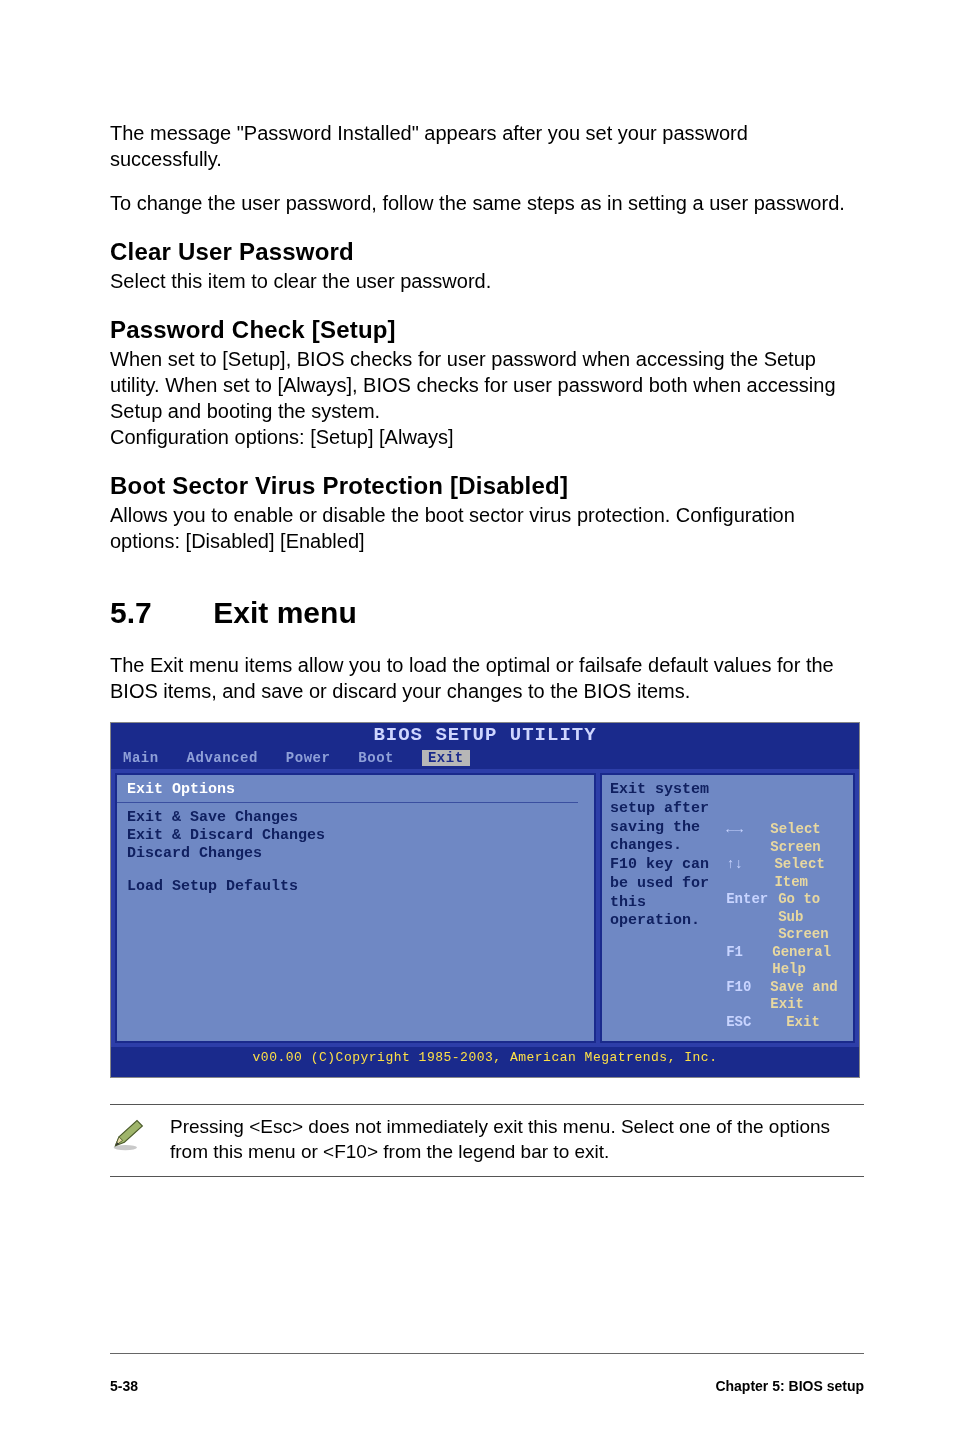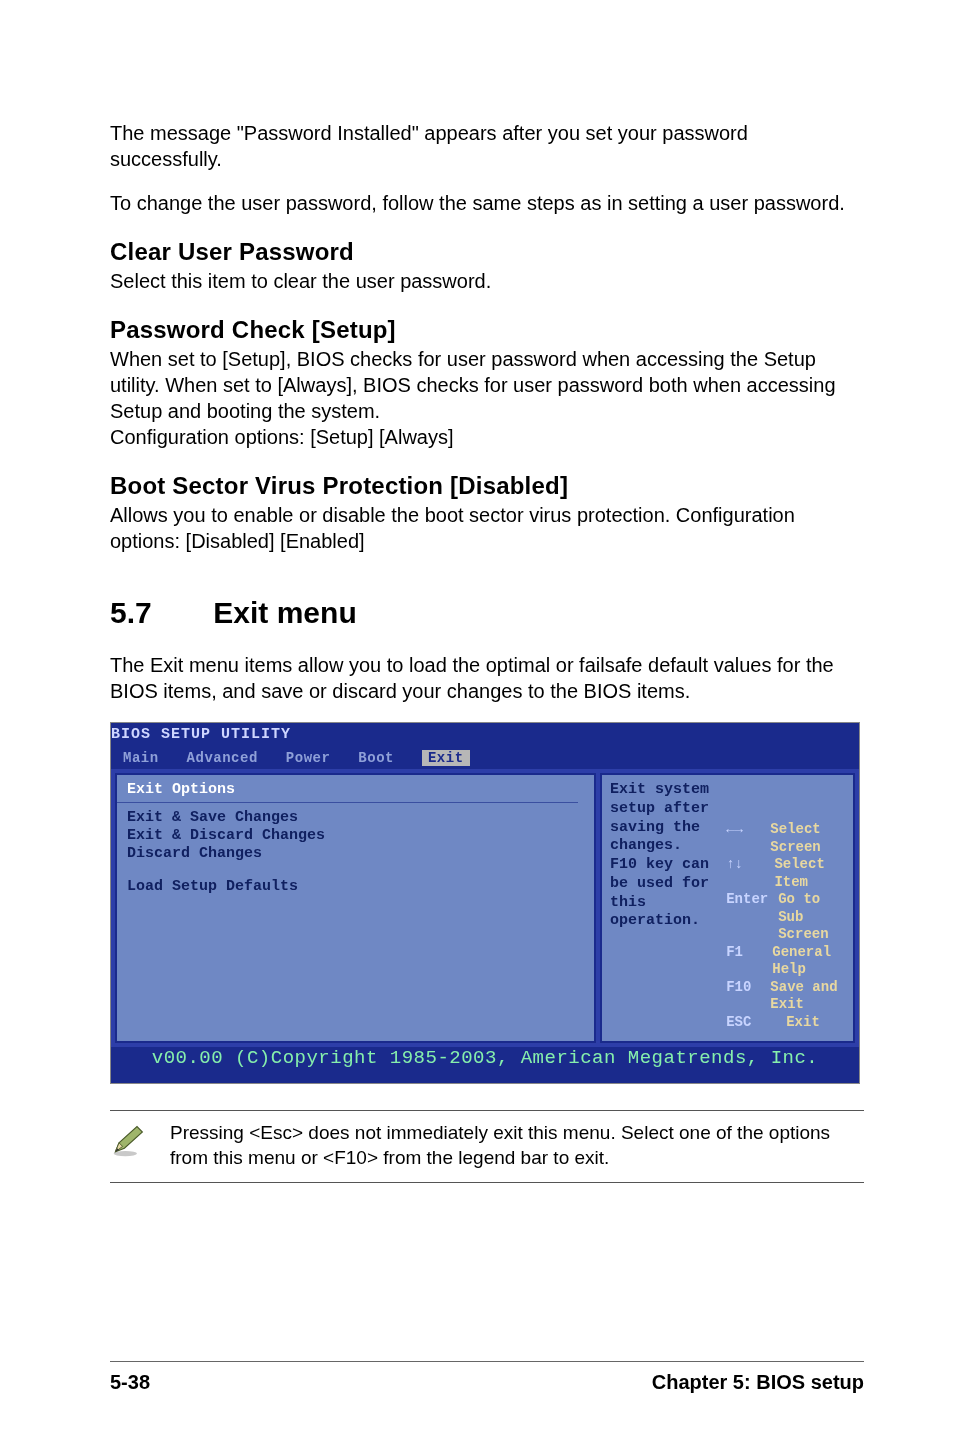--- a/index.html
+++ b/index.html
@@ -44,22 +44,23 @@
     width: 750px;
     margin-top: 14px;
     border: 1px solid #888;
     box-sizing: border-box;
     font-family: "Courier New", monospace;
   }
   .bios-titlebar {
     background: #1a2a8c;
     color: #cfd6ff;
     height: 24px;
-    font-weight: bold;
-    font-size: 15px;
+    text-align: center;
+    font-weight: bold;
+    font-size: 19px;
     letter-spacing: 1px;
     line-height: 24px;
   }
   .bios-tabs {
     background: #1a2a8c;
     display: flex;
     align-items: center;
     height: 22px;
     font-size: 14px;
     padding-left: 12px;
@@ -128,24 +129,24 @@
     gap: 10px;
     line-height: 1.25;
   }
   .bios-legend .key {
     width: 50px;
     color: #c8d4ff;
   }
   .bios-legend .key.gold, .bios-legend .lbl { color: #e8d8a0; }
   .bios-footer {
     background: #1a2a8c;
-    color: #86efac;
-    height: 36px;
+    color: #fde047;
+    height: 30px;
     text-align: center;
-    font-size: 19px;
+    font-size: 13px;
     line-height: 22px;
     letter-spacing: 0.5px;
   }
 
   
   .note-block {
     display: flex;
     align-items: flex-start;
     gap: 22px;
     margin-top: 26px;
@@ -164,26 +165,26 @@
     line-height: 1.3;
   }
 
   
   .page-footer {
     position: absolute;
     bottom: 44px;
     left: 110px;
     right: 90px;
     border-top: 1px solid #666;
-    padding-top: 9px;
+    padding-top: 24px;
     display: flex;
     justify-content: space-between;
     font-family: Arial, sans-serif;
     font-weight: bold;
-    font-size: 20px;
+    font-size: 14px;
   }
 </style>
 </head>
 <body>
 
 <div class="page">
 
   <p class="body-text">The message "Password Installed" appears after you set your password successfully.</p>
   <p class="body-text">To change the user password, follow the same steps as in setting a user password.</p>
 

